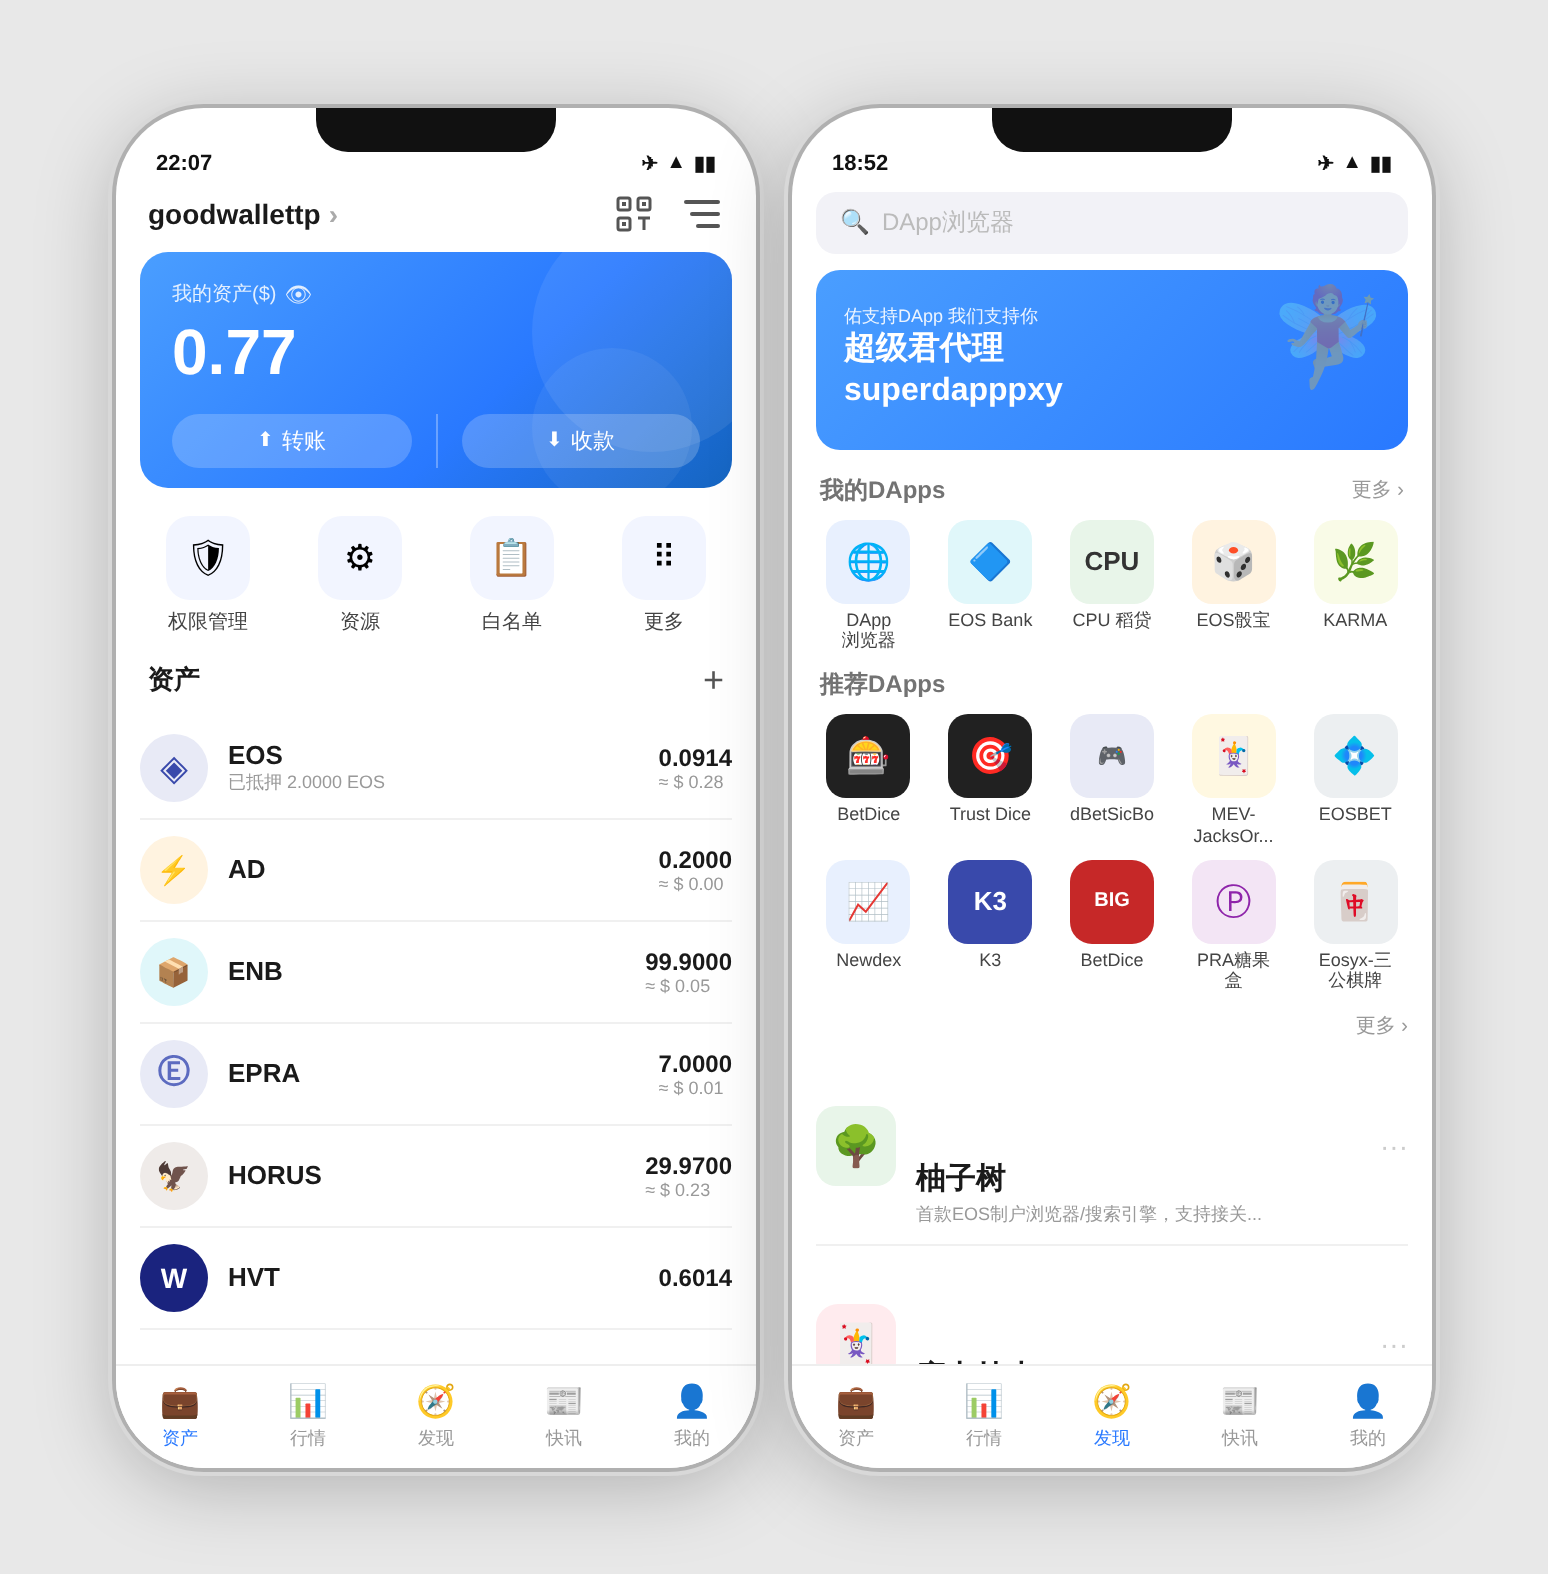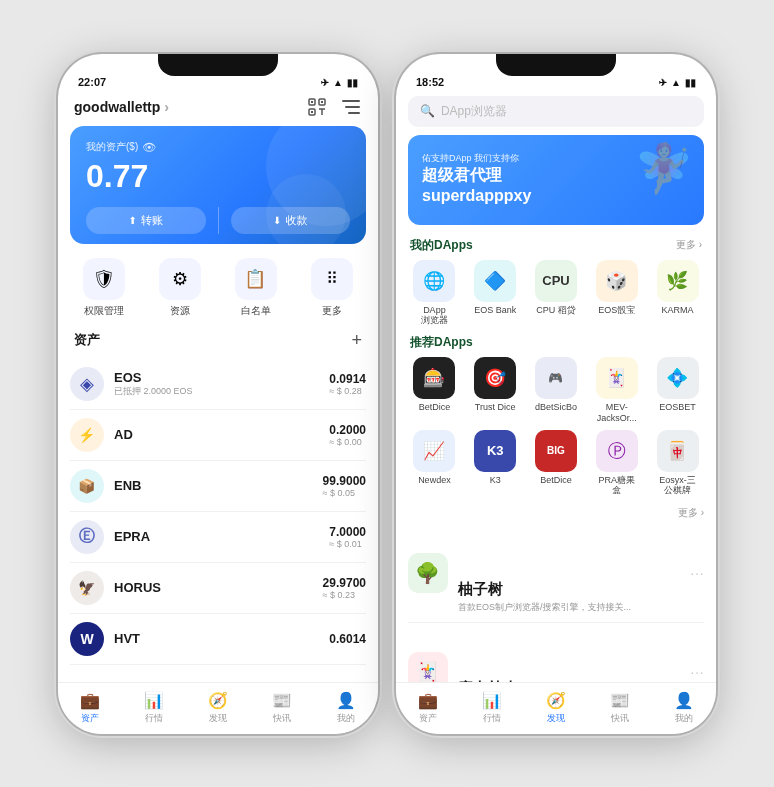--- a/index.html
+++ b/index.html
@@ -324,21 +324,21 @@
     }
     .section-header {
       display: flex;
       justify-content: space-between;
       align-items: center;
       padding: 2px 14px 6px;
     }
     .section-title {
       font-size: 12px;
       font-weight: 600;
-      color: #14532d;
+      color: #737373;
     }
     .section-more {
       font-size: 10px;
       color: #999;
     }
     
     .dapp-grid {
       display: flex;
       gap: 0;
       padding: 0 8px 6px;
@@ -438,21 +438,21 @@
       font-size: 14px;
       color: #ccc;
     }
     
     .ic-blue { background: #e8f0fe; color: #2979ff; }
     .ic-teal { background: #e0f7fa; color: #00bcd4; }
     .ic-green { background: #e8f5e9; color: #43a047; }
     .ic-orange { background: #fff3e0; color: #fb8c00; }
     .ic-purple { background: #f3e5f5; color: #8e24aa; }
     .ic-dark { background: #212121; color: #fff; }
-    .ic-red { background: #ffebee; color: #e53935; }
+    .ic-red { background: #ffebee; color: #e53935; border-radius: 11px; }
     .ic-indigo { background: #e8eaf6; color: #3949ab; }
     .ic-amber { background: #fff8e1; color: #ffb300; }
     .ic-lime { background: #f9fbe7; color: #9e9d24; }
     .ic-silver { background: #eceff1; color: #546e7a; }
   </style>
 </head>
 <body>
 
 <div class="scene">
 

